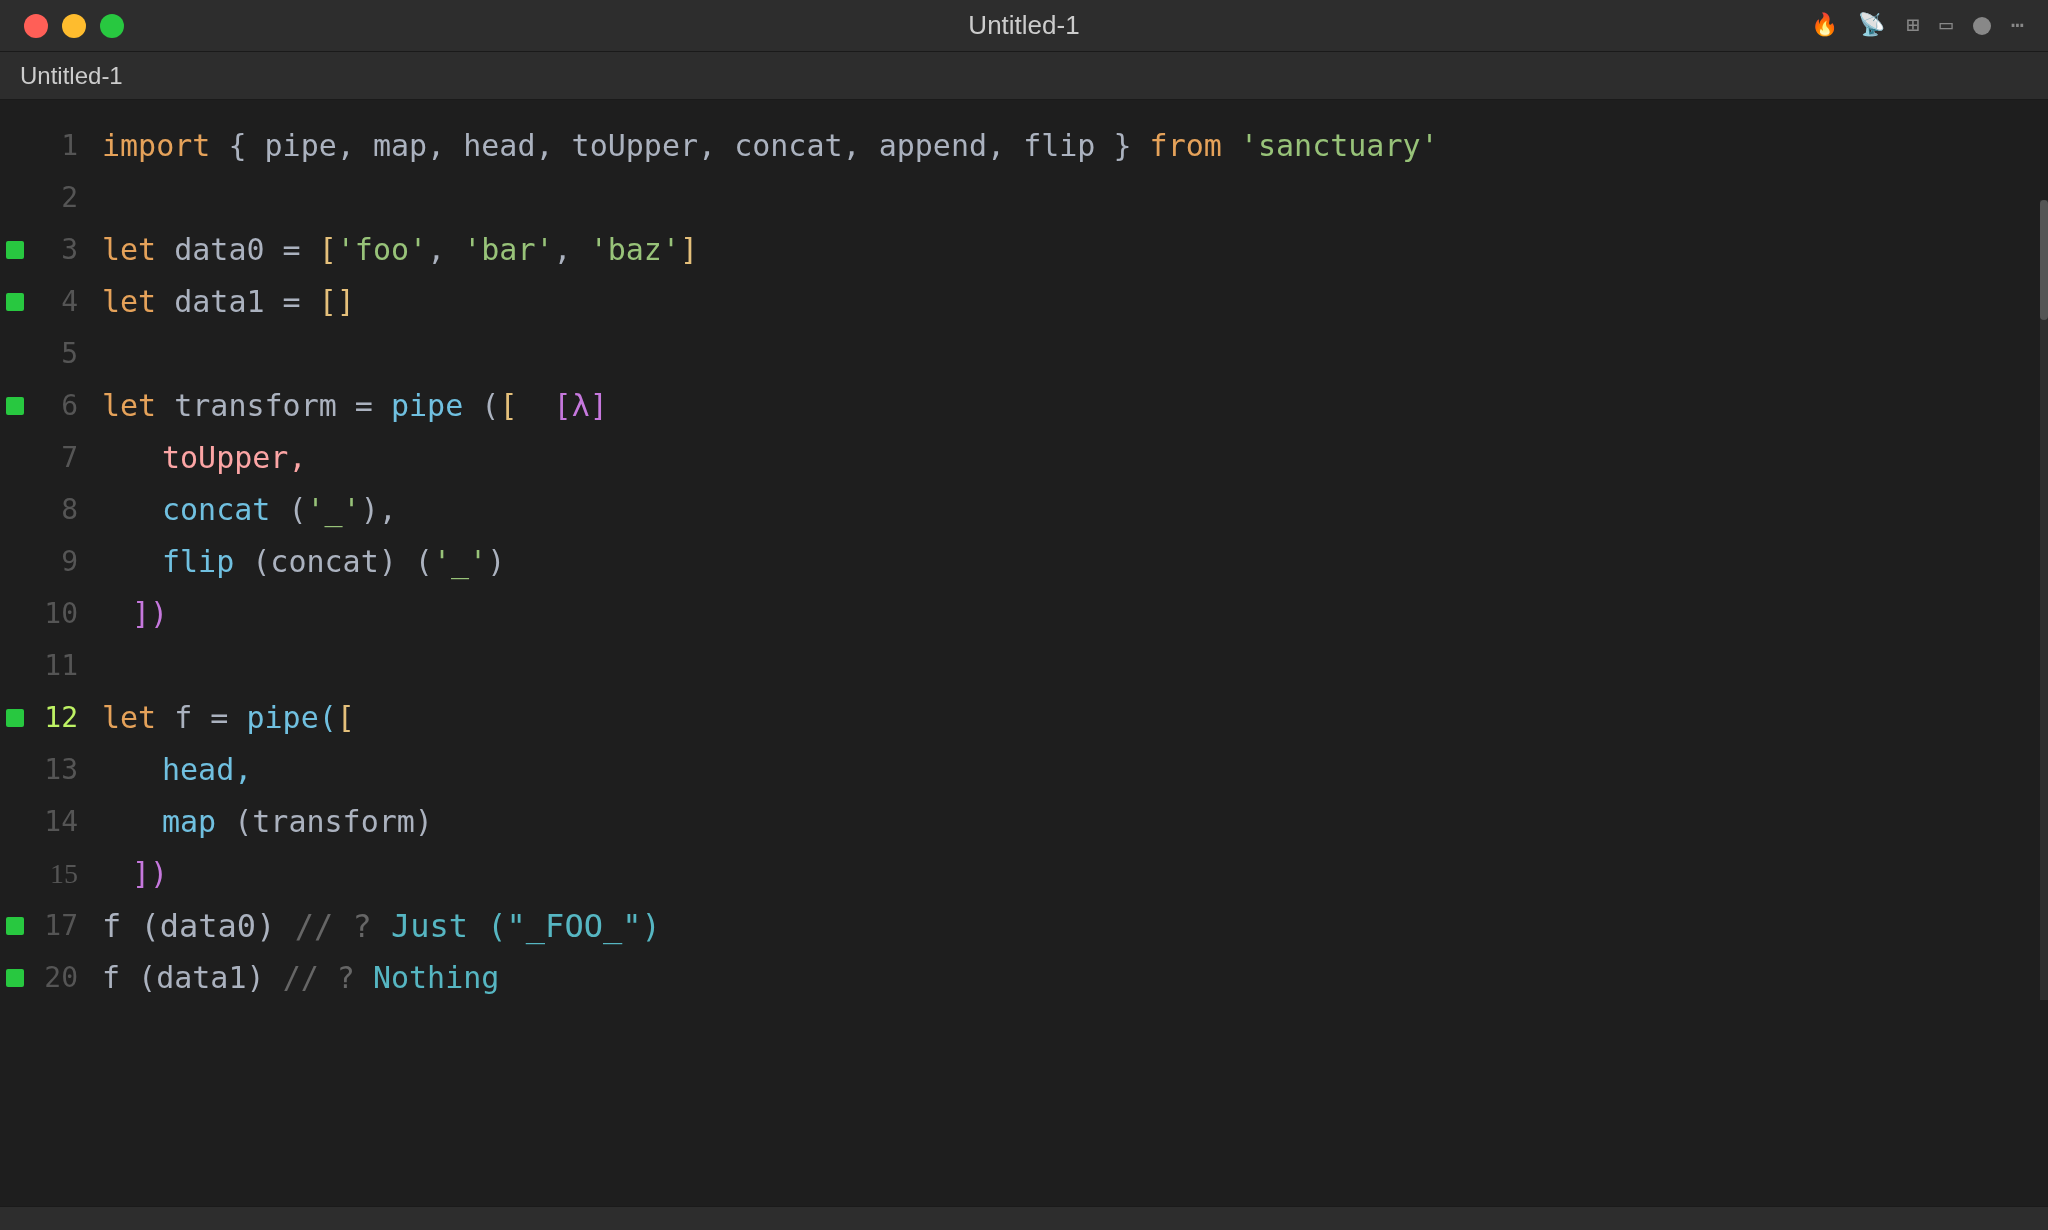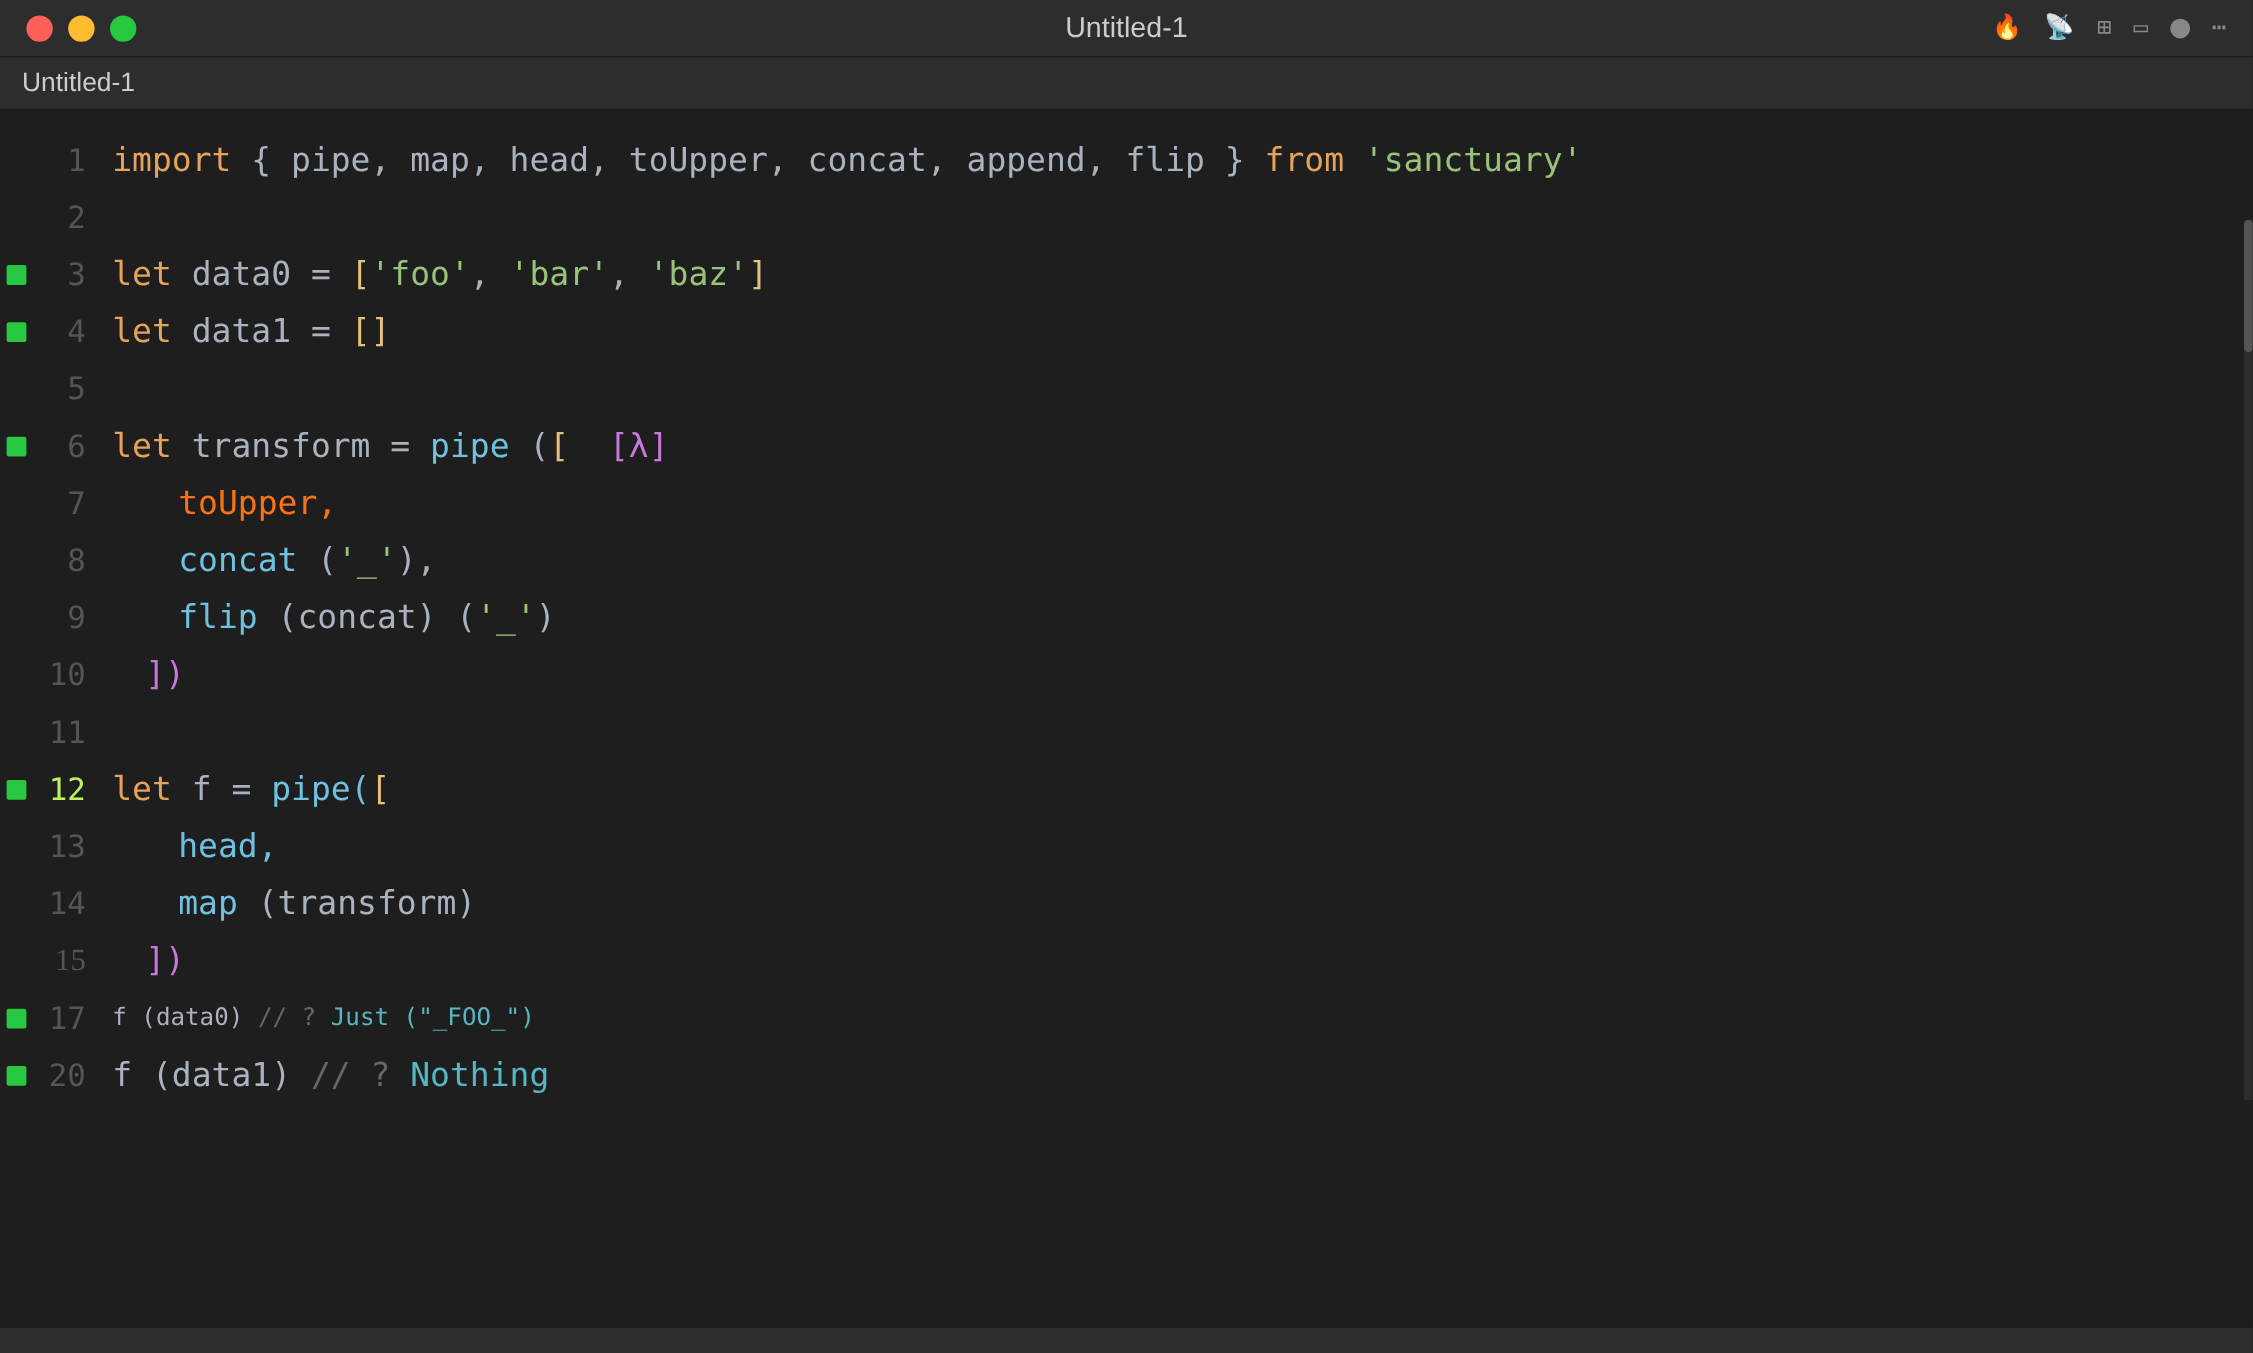--- a/index.html
+++ b/index.html
@@ -177,21 +177,21 @@
       <div class="line-wrapper" style="display: flex; height: 52px; align-items: center;">
         <div style="width: 30px; flex-shrink: 0; display: flex; align-items: center; justify-content: center;">
           <div style="width: 18px; height: 18px; background: rgb(40, 200, 64); border-radius: 2px;"></div>
         </div>
         <div style="width: 72px; text-align: right; padding-right: 24px; color: rgb(85, 85, 85); font-size: 28px; line-height: 52px; user-select: none; flex-shrink: 0; font-family: Menlo, Monaco, monospace;">6</div>
         <div style="font-size: 30px; line-height: 52px; display: flex; align-items: center; font-family: Menlo, Monaco, monospace; white-space: pre;"><span style="color: rgb(229, 162, 90);">let</span><span style="color: rgb(171, 178, 191);"> transform = </span><span style="color: rgb(112, 192, 224);">pipe</span><span style="color: rgb(171, 178, 191);"> (</span><span style="color: rgb(229, 192, 123);">[  </span><span style="color: rgb(198, 120, 221);">[</span><span style="color: rgb(198, 120, 221);">λ</span><span style="color: rgb(198, 120, 221);">]</span></div>
       </div>
       <div class="line-wrapper" style="display: flex; height: 52px; align-items: center;">
         <div style="width: 30px; flex-shrink: 0; display: flex; align-items: center; justify-content: center;"></div>
         <div style="width: 72px; text-align: right; padding-right: 24px; color: rgb(85, 85, 85); font-size: 28px; line-height: 52px; user-select: none; flex-shrink: 0; font-family: Menlo, Monaco, monospace;">7</div>
-        <div style="font-size: 30px; line-height: 52px; display: flex; align-items: center; font-family: Menlo, Monaco, monospace; white-space: pre; padding-left: 60px;"><span style="color: #f97316; text-align: right;">toUpper,</span></div>
+        <div style="font-size: 30px; line-height: 52px; display: flex; align-items: center; font-family: Menlo, Monaco, monospace; white-space: pre; padding-left: 60px;"><span style="color: #fca5a5; text-align: right;">toUpper,</span></div>
       </div>
       <div class="line-wrapper" style="display: flex; height: 52px; align-items: center;">
         <div style="width: 30px; flex-shrink: 0; display: flex; align-items: center; justify-content: center;"></div>
         <div style="width: 72px; text-align: right; padding-right: 24px; color: rgb(85, 85, 85); font-size: 28px; line-height: 52px; user-select: none; flex-shrink: 0; font-family: Menlo, Monaco, monospace;">8</div>
         <div style="font-size: 30px; line-height: 52px; display: flex; align-items: center; font-family: Menlo, Monaco, monospace; white-space: pre; padding-left: 60px;"><span style="color: rgb(112, 192, 224);">concat</span><span style="color: rgb(171, 178, 191);"> (</span><span style="color: rgb(152, 195, 121);">'_'</span><span style="color: rgb(171, 178, 191);">),</span></div>
       </div>
       <div class="line-wrapper" style="display: flex; height: 52px; align-items: center;">
         <div style="width: 30px; flex-shrink: 0; display: flex; align-items: center; justify-content: center;"></div>
         <div style="width: 72px; text-align: right; padding-right: 24px; color: rgb(85, 85, 85); font-size: 28px; line-height: 52px; user-select: none; flex-shrink: 0; font-family: Menlo, Monaco, monospace;">9</div>
         <div style="font-size: 30px; line-height: 52px; display: flex; align-items: center; font-family: Menlo, Monaco, monospace; white-space: pre; padding-left: 60px;"><span style="color: rgb(112, 192, 224);">flip</span><span style="color: rgb(171, 178, 191);"> (concat) (</span><span style="color: rgb(152, 195, 121);">'_'</span><span style="color: rgb(171, 178, 191);">)</span></div>
@@ -226,21 +226,21 @@
       <div class="line-wrapper" style="display: flex; height: 52px; align-items: center;">
         <div style="width: 30px; flex-shrink: 0; display: flex; align-items: center; justify-content: center;"></div>
         <div style="width: 72px; text-align: right; padding-right: 24px; color: rgb(85, 85, 85); font-size: 28px; line-height: 52px; user-select: none; flex-shrink: 0; font-family: Liberation Serif, serif;">15</div>
         <div style="font-size: 30px; line-height: 52px; display: flex; align-items: center; font-family: Menlo, Monaco, monospace; white-space: pre; padding-left: 30px;"><span style="color: rgb(198, 120, 221);">])</span></div>
       </div>
       <div class="line-wrapper" style="display: flex; height: 52px; align-items: center;">
         <div style="width: 30px; flex-shrink: 0; display: flex; align-items: center; justify-content: center;">
           <div style="width: 18px; height: 18px; background: rgb(40, 200, 64); border-radius: 2px;"></div>
         </div>
         <div style="width: 72px; text-align: right; padding-right: 24px; color: rgb(85, 85, 85); font-size: 28px; line-height: 52px; user-select: none; flex-shrink: 0; font-family: Menlo, Monaco, monospace;">17</div>
-        <div style="font-size: 22px; line-height: 52px; display: flex; align-items: flex-start; font-family: Menlo, Monaco, monospace; white-space: pre;"><span style="color: rgb(171, 178, 191);">f (data0) </span><span style="color: rgb(102, 102, 102);">// ? </span><span style="color: rgb(86, 182, 194);">Just ("_FOO_")</span></div>
+        <div style="font-size: 32px; line-height: 52px; display: flex; align-items: flex-start; font-family: Menlo, Monaco, monospace; white-space: pre;"><span style="color: rgb(171, 178, 191);">f (data0) </span><span style="color: rgb(102, 102, 102);">// ? </span><span style="color: rgb(86, 182, 194);">Just ("_FOO_")</span></div>
       </div>
       <div class="line-wrapper" style="display: flex; height: 52px; align-items: center;">
         <div style="width: 30px; flex-shrink: 0; display: flex; align-items: center; justify-content: center;">
           <div style="width: 18px; height: 18px; background: rgb(40, 200, 64); border-radius: 2px;"></div>
         </div>
         <div style="width: 72px; text-align: right; padding-right: 24px; color: rgb(85, 85, 85); font-size: 28px; line-height: 52px; user-select: none; flex-shrink: 0; font-family: Menlo, Monaco, monospace;">20</div>
         <div style="font-size: 30px; line-height: 52px; display: flex; align-items: center; font-family: Menlo, Monaco, monospace; white-space: pre;"><span style="color: rgb(171, 178, 191);">f (data1) </span><span style="color: rgb(102, 102, 102);">// ? </span><span style="color: rgb(86, 182, 194);">Nothing</span></div>
       </div>
     </div>
   <div class="scrollbar-track">

